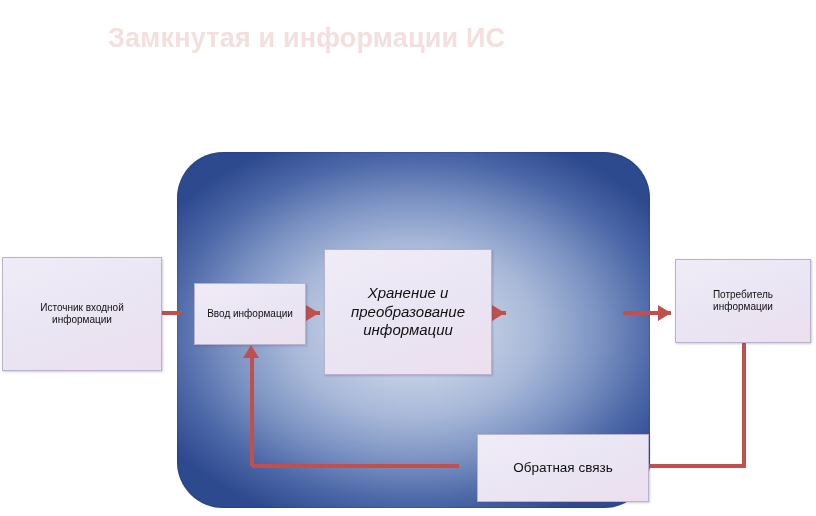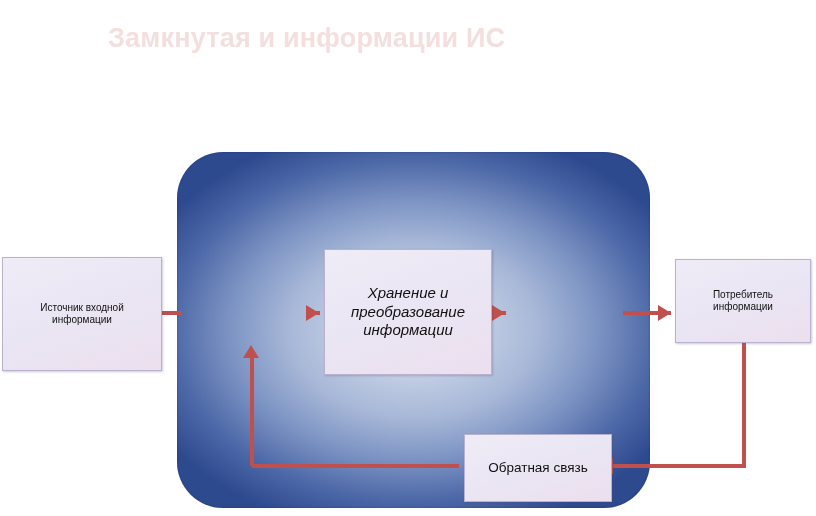--- a/index.html
+++ b/index.html
@@ -68,21 +68,21 @@
     padding: 4px 6px;
     box-shadow: 1px 1px 2px rgba(80,70,110,0.28);
   }
   .pbox.big { font-size: 15px; font-style: italic; }
 
   #box-source   { left: 2px;   top: 257px; width: 160px; height: 114px; }
   #box-input    { left: 194px; top: 283px; width: 112px; height: 62px;  }
   #box-storage  { left: 324px; top: 249px; width: 168px; height: 126px; }
   #box-output   { left: 511px; top: 283px; width: 112px; height: 62px;  }
   #box-consumer { left: 675px; top: 259px; width: 136px; height: 84px;  }
-  #box-feedback { left: 464px; top: 434px; width: 148px; height: 68px; font-size: 13.5px; }
+  #box-feedback { left: 477px; top: 434px; width: 172px; height: 68px; font-size: 13.5px; }
 
   
   .conn {
     position: absolute;
     background: #c0504d;
   }
   .conn-h { height: 4px; }
   .conn-v { width: 4px; }
 
   
@@ -153,20 +153,21 @@
   <div class="conn conn-v" id="conn-fb-up"></div>
 
   <div class="arrow arrow-right" id="ah-input"></div>
   <div class="arrow arrow-right" id="ah-storage"></div>
   <div class="arrow arrow-right" id="ah-output"></div>
   <div class="arrow arrow-left" id="ah-fbleft"></div>
   <div class="arrow arrow-up" id="ah-fbup"></div>
 
   <div class="pbox" id="box-source">Источник входной информации</div>
 
+  <div class="pbox" id="box-input">Ввод информации</div>
 
   <div class="pbox big" id="box-storage">Хранение и преобразование информации</div>
 
 
   <div class="pbox" id="box-consumer">Потребитель информации</div>
 
   <div class="pbox" id="box-feedback">Обратная связь</div>
 
 </div>
 

